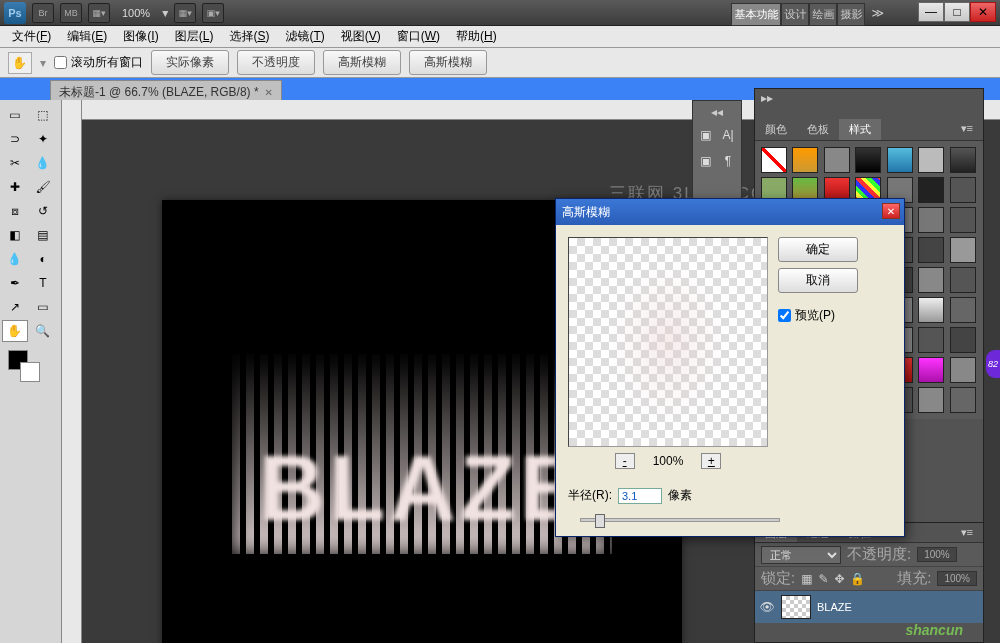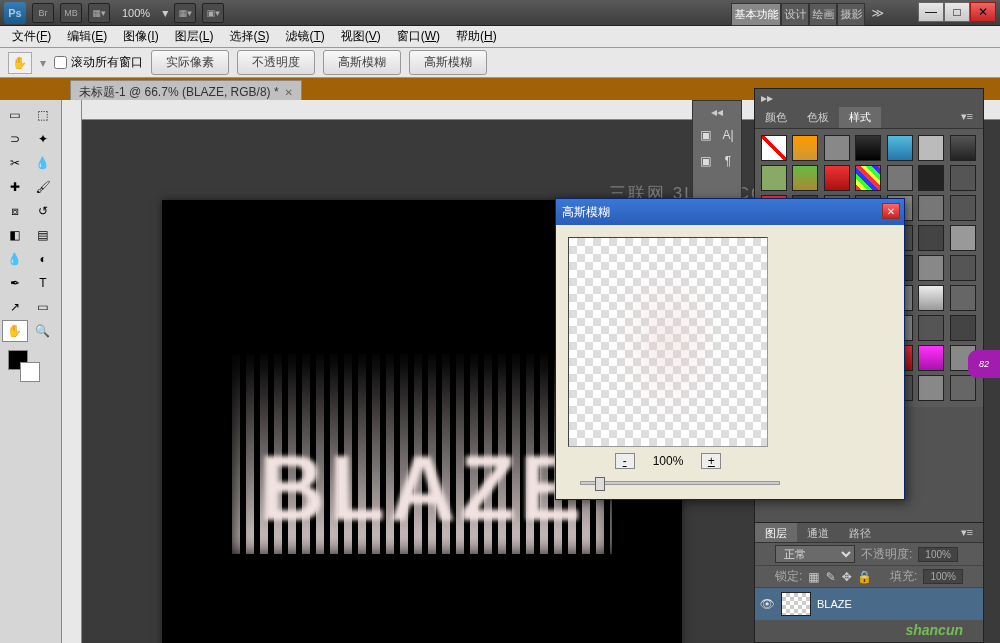--- a/index.html
+++ b/index.html
@@ -23,21 +23,21 @@
 .menu-item { padding: 2px 8px; color:#000000; cursor:default; }
 .menu-item u{text-decoration:underline;}
 
 
 .options-bar { height: 30px; background: #e8e8e8; display: flex; align-items: center; padding: 0 8px; gap: 8px; border-bottom:1px solid #999; }
 .hand-icon{width:24px;height:22px;border:1px solid #aaa;background:#f0f0f0;display:flex;align-items:center;justify-content:center;}
 .opt-check{display:flex;align-items:center;gap:4px;}
 .opt-btn{padding:3px 14px;background:linear-gradient(#f8f8f8,#ddd);border:1px solid #999;border-radius:3px;color:#444;}
 
 
-.doc-tabs{height:30px;background:#a16207;border-bottom:1px solid #888;display:flex;align-items:center;padding-left:70px;}
+.doc-tabs{height:30px;background:#3b82f6;border-bottom:1px solid #888;display:flex;align-items:center;padding-left:50px;}
 .doc-tab{padding:3px 8px;background:#c0c0c0;border:1px solid #888;font-size:11px;color:#333;display:flex;align-items:center;gap:6px;}
 .doc-close{font-size:10px;color:#666;}
 
 
 .main { position:absolute; top:100px; left:0; right:0; bottom:0; display:flex; background:#3a3a3a;}
 .toolbox { width:62px; background:#d6d6d6; border-right:1px solid #888; padding:4px 2px; }
 .tool-row{display:flex;gap:2px;margin-bottom:2px;}
 .tool{width:26px;height:22px;background:#d6d6d6;border:1px solid transparent;display:flex;align-items:center;justify-content:center;position:relative;}
 .tool.sel{background:#fff;border:1px solid #888;}
 .swatches{margin-top:8px;position:relative;height:40px;}
@@ -46,38 +46,38 @@
 
 .canvas-area{flex:1;background:#3a3a3a;position:relative;overflow:hidden;}
 .ruler-h{position:absolute;top:0;left:20px;right:0;height:20px;background:#e8e8e8;border-bottom:1px solid #888;}
 .ruler-v{position:absolute;top:0;left:0;width:20px;bottom:0;background:#e8e8e8;border-right:1px solid #888;}
 .doc-window{position:absolute;left:100px;top:100px;width:520px;height:480px;background:#000;box-shadow:0 0 8px rgba(0,0,0,.5);}
 .blaze-text{position:absolute;left:50%;top:60%;transform:translate(-50%,-50%);font-size:92px;font-weight:bold;color:#f0e2e0;letter-spacing:4px;filter:blur(2px);font-family:Arial,sans-serif;}
 .blaze-flame{position:absolute;left:50%;top:32%;transform:translateX(-50%);width:380px;height:200px;background:linear-gradient(to top,rgba(240,225,225,.9),rgba(240,225,225,0));filter:blur(10px);-webkit-mask:repeating-linear-gradient(90deg,#000 0 8px,transparent 8px 14px);}
 
 
 .right-dock{position:absolute;right:16px;top:88px;width:230px;bottom:0;background:#535353;border:1px solid #222;}
-.panel-tabs{display:flex;background:#535353;height:22px;border-bottom:1px solid #333;}
+.panel-tabs{display:flex;background:#535353;height:22px;border-bottom:1px solid #333;margin-top:12px;}
 .ptab{padding:3px 10px;color:#ccc;font-size:11px;}
 .ptab.active{background:#6a6a6a;color:#fff;}
 .styles-grid{padding:6px;display:grid;grid-template-columns:repeat(7,1fr);gap:4px;background:#5a5a5a;}
 .style-sw{width:26px;height:26px;border:1px solid #222;}
 
 .layers-panel{position:absolute;bottom:0;left:0;right:0;height:120px;background:#535353;border-top:1px solid #222;}
 .lp-tabs{display:flex;height:20px;border-bottom:1px solid #333;}
-.lp-row{display:flex;align-items:center;padding:2px 20px;gap:6px;background:#5a5a5a;border-bottom:1px solid #444;}
+.lp-row{display:flex;align-items:center;padding:2px 6px;gap:6px;background:#5a5a5a;border-bottom:1px solid #444;}
 .lp-row select{background:#6a6a6a;border:1px solid #333;color:#ddd;font-size:11px;padding:1px 4px;width:80px;}
-.lp-label{color:#aaa;font-size:12px;}
+.lp-label{color:#aaa;font-size:15px;}
 .lp-spin{background:#444;padding:1px 6px;color:#aaa;font-size:10px;border:1px solid #333;}
 .layer-item{display:flex;align-items:center;padding:4px;gap:6px;background:#4a6a8a;}
 .layer-eye{width:16px;height:16px;display:flex;align-items:center;justify-content:center;color:#ddd;}
 .layer-thumb{width:30px;height:24px;background:repeating-conic-gradient(#ccc 0 25%,#fff 0 50%) 0 0/8px 8px;border:1px solid #222;}
 .layer-name{color:#fff;font-size:11px;}
 .watermark{position:absolute;right:20px;bottom:4px;color:#7b5;font-size:14px;font-style:italic;font-weight:bold;}
-.badge{position:absolute;right:0;top:350px;width:32px;height:28px;background:#a21caf;border-radius:9px 0 0 9px;color:#fff;font-size:9px;display:flex;align-items:center;justify-content:center;font-style:italic;}
+.badge{position:absolute;right:0;top:350px;width:14px;height:28px;background:#6d28d9;border-radius:9px 0 0 9px;color:#fff;font-size:9px;display:flex;align-items:center;justify-content:center;font-style:italic;}
 
 
 .icon-dock{position:absolute;right:258px;top:100px;width:50px;height:150px;background:#6a6a6a;border:1px solid #333;padding:4px;display:flex;flex-direction:column;gap:6px;}
 .dock-ico{width:20px;height:20px;color:#ddd;display:flex;align-items:center;justify-content:center;}
 .dock-row{display:flex;gap:4px;}
 
 
 .dialog{position:absolute;left:555px;top:198px;width:350px;background:#ece9d8;border:1px solid #0a246a;box-shadow:3px 3px 10px rgba(0,0,0,.5);}
 .dlg-title{height:26px;background:linear-gradient(#3b77d6,#2a5db8);color:#fff;display:flex;align-items:center;padding:0 6px;font-size:12px;position:relative;}
 .dlg-close{position:absolute;right:4px;top:4px;width:18px;height:16px;background:linear-gradient(#f66,#c22);border:1px solid #832;color:#fff;display:flex;align-items:center;justify-content:center;font-size:10px;}
@@ -346,19 +346,32 @@
     <div>
       <div class="preview-box">
         <div class="preview-img"></div>
       </div>
       <div class="zoom-row">
         <div class="zoom-btn">-</div>
         <span>100%</span>
         <div class="zoom-btn">+</div>
       </div>
     </div>
+    <div class="dlg-right">
+      <div class="dlg-btn">确定</div>
+      <div class="dlg-btn">取消</div>
+      <label class="dlg-check">
+        <input type="checkbox" checked="" style="">
+        <span>预览(P)</span>
+      </label>
+    </div>
+  </div>
+  <div class="radius-row">
+    <span><span>半径(R):</span></span>
+    <input type="text" value="3.1" style="">
+    <span>像素</span>
   </div>
   <div style="padding:0 12px 14px">
     <div class="slider">
       <div class="slider-thumb"></div>
     </div>
   </div>
 </div>
 
 </body></html>

